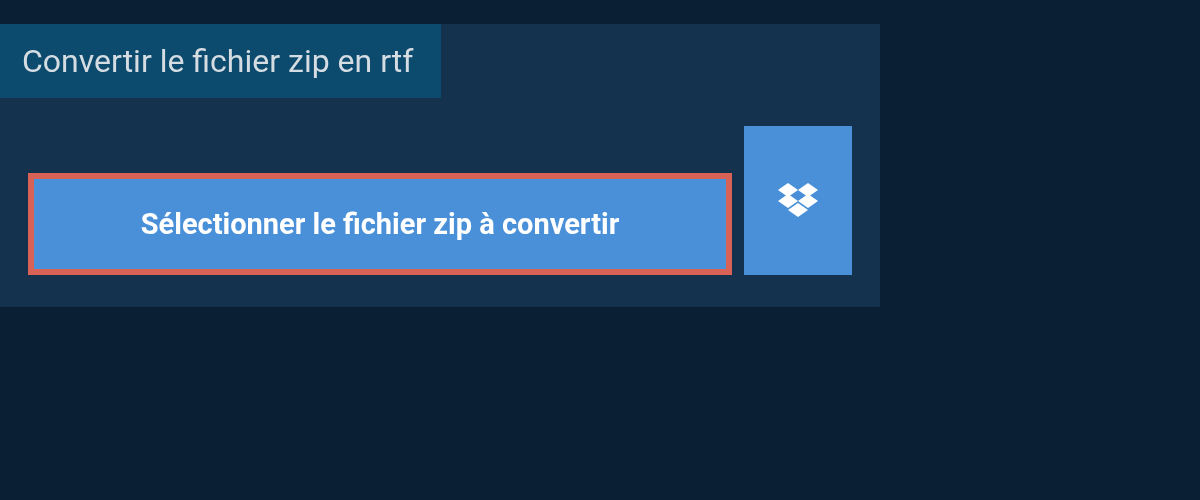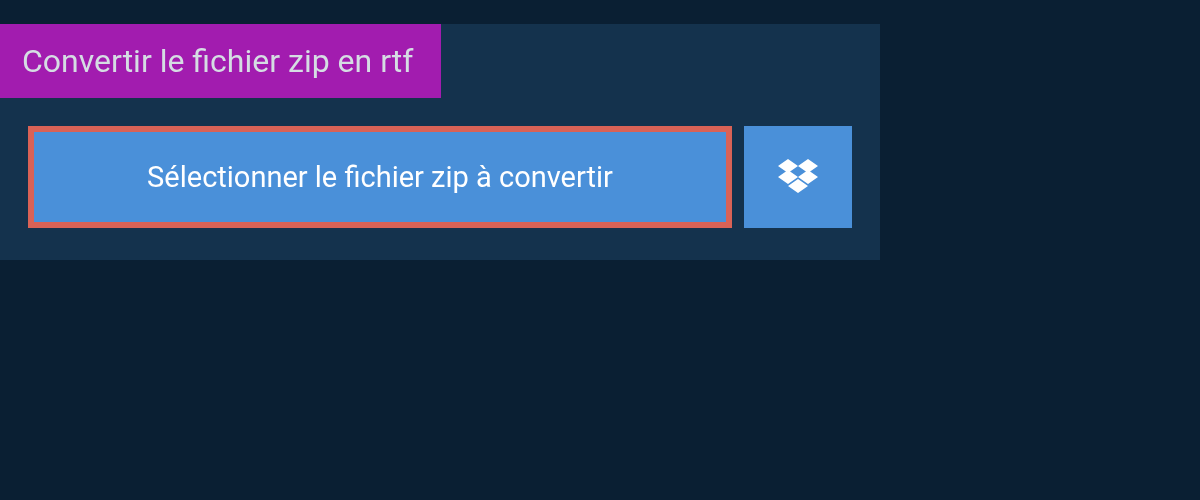--- a/index.html
+++ b/index.html
@@ -14,45 +14,46 @@
       font-family: -apple-system, BlinkMacSystemFont, "Segoe UI", Roboto, Helvetica, Arial, sans-serif;
       overflow: hidden;
     }
     .panel {
       background-color: #14324d;
       width: 880px;
       margin-top: 24px;
       padding-bottom: 32px;
     }
     .title-bar {
-      background-color: #a21caf;
+      background-color: #0c4a6e;
       display: inline-block;
       padding: 18px 28px 18px 22px;
       color: #d5dde3;
       font-size: 32px;
       font-weight: 400;
     }
     .button-row {
       display: flex;
       gap: 12px;
       padding: 28px 28px 0 28px;
     }
     .select-button {
       flex: 1;
       background-color: #4a90d9;
       border: 6px solid #d96256;
       color: #ffffff;
       font-size: 29px;
-      font-weight: 400;
+      font-weight: 700;
       padding: 28px 20px;
       text-align: center;
       cursor: pointer;
       display: flex;
       align-items: center;
       justify-content: center;
+      margin-top: 47px;
     }
     .dropbox-button {
       width: 108px;
       background-color: #4a90d9;
       display: flex;
       align-items: center;
       justify-content: center;
       cursor: pointer;
     }
     .dropbox-icon {

